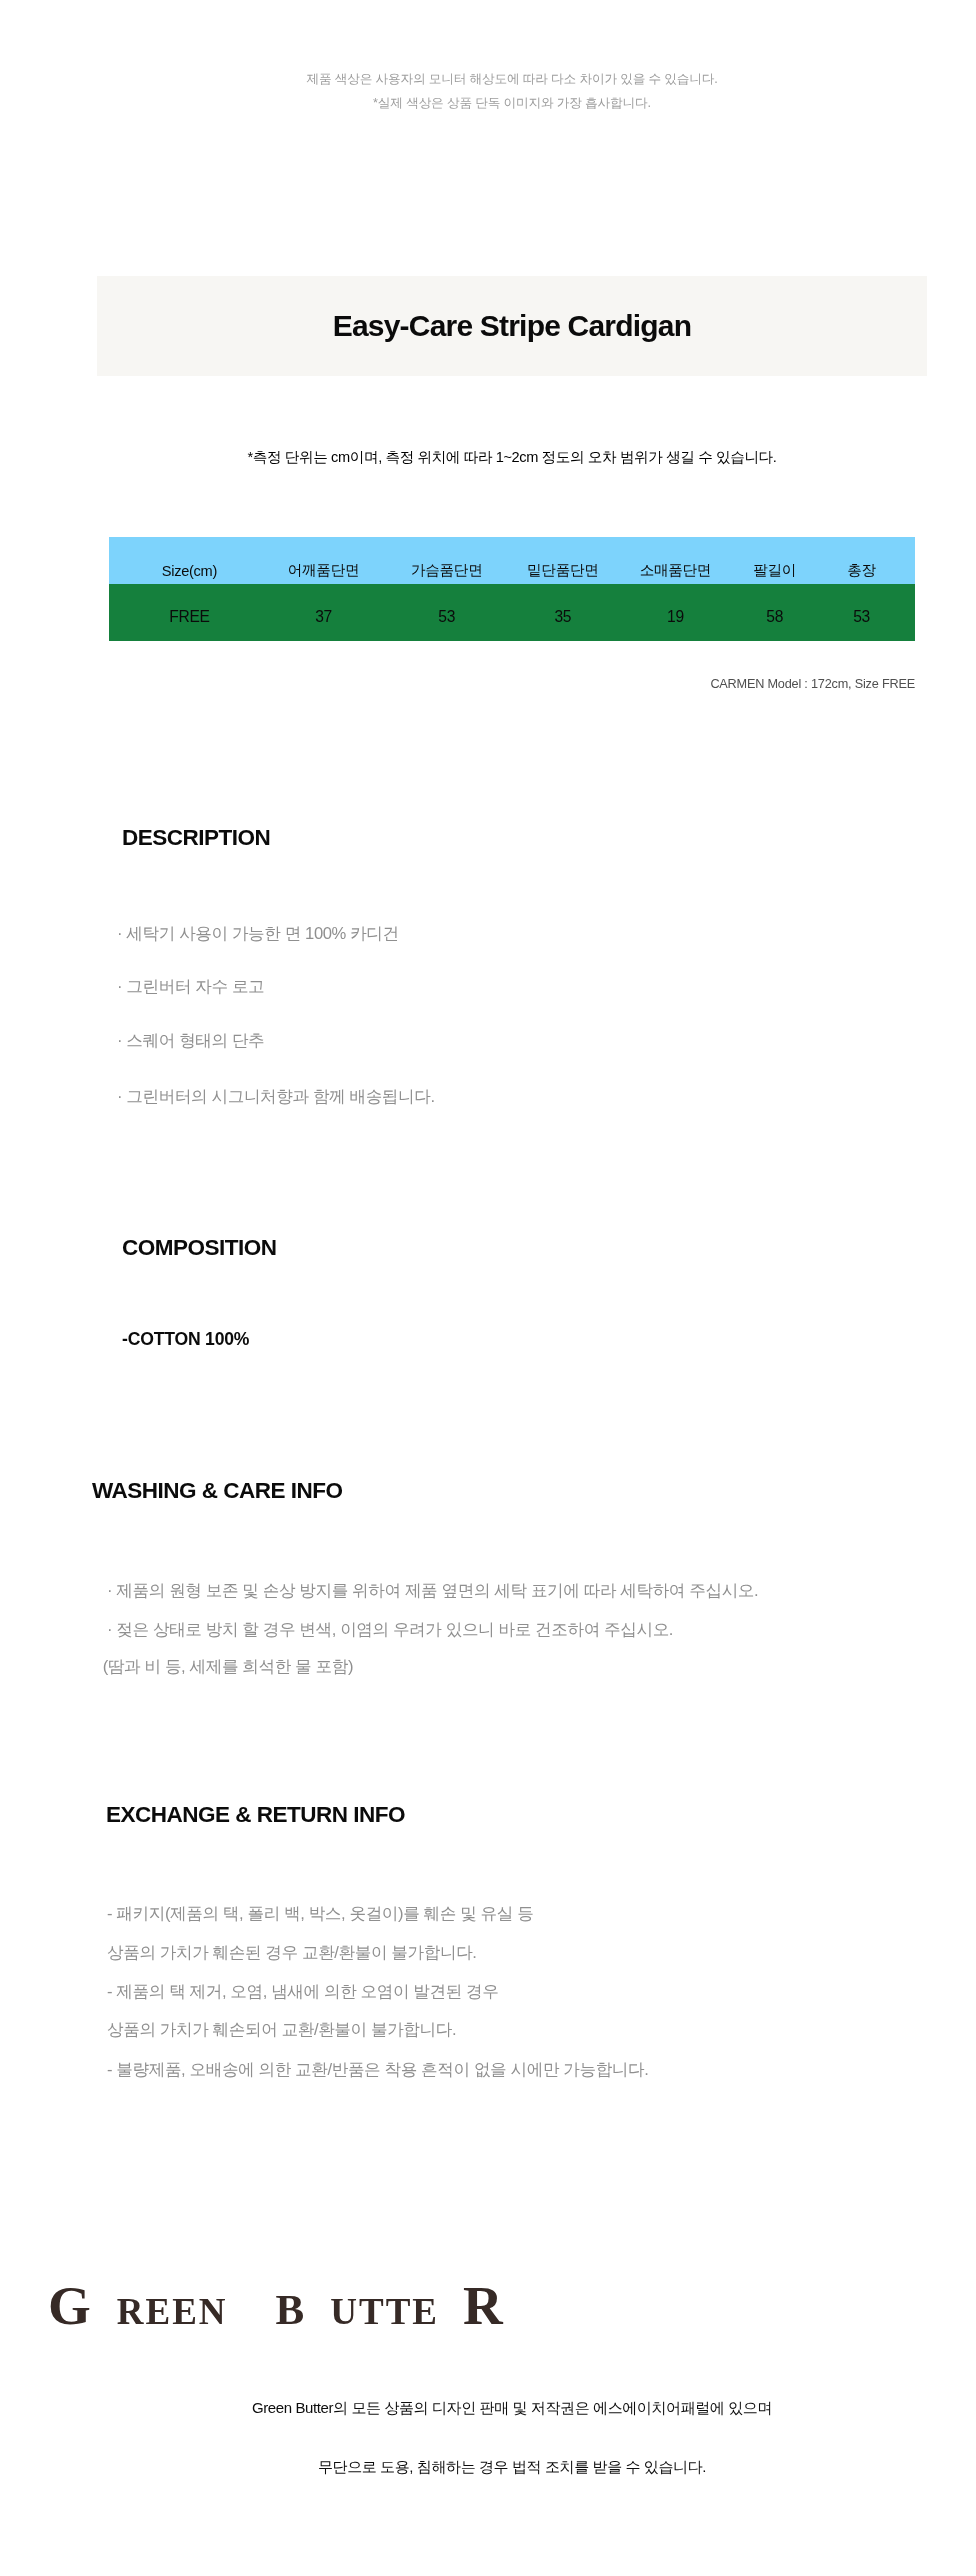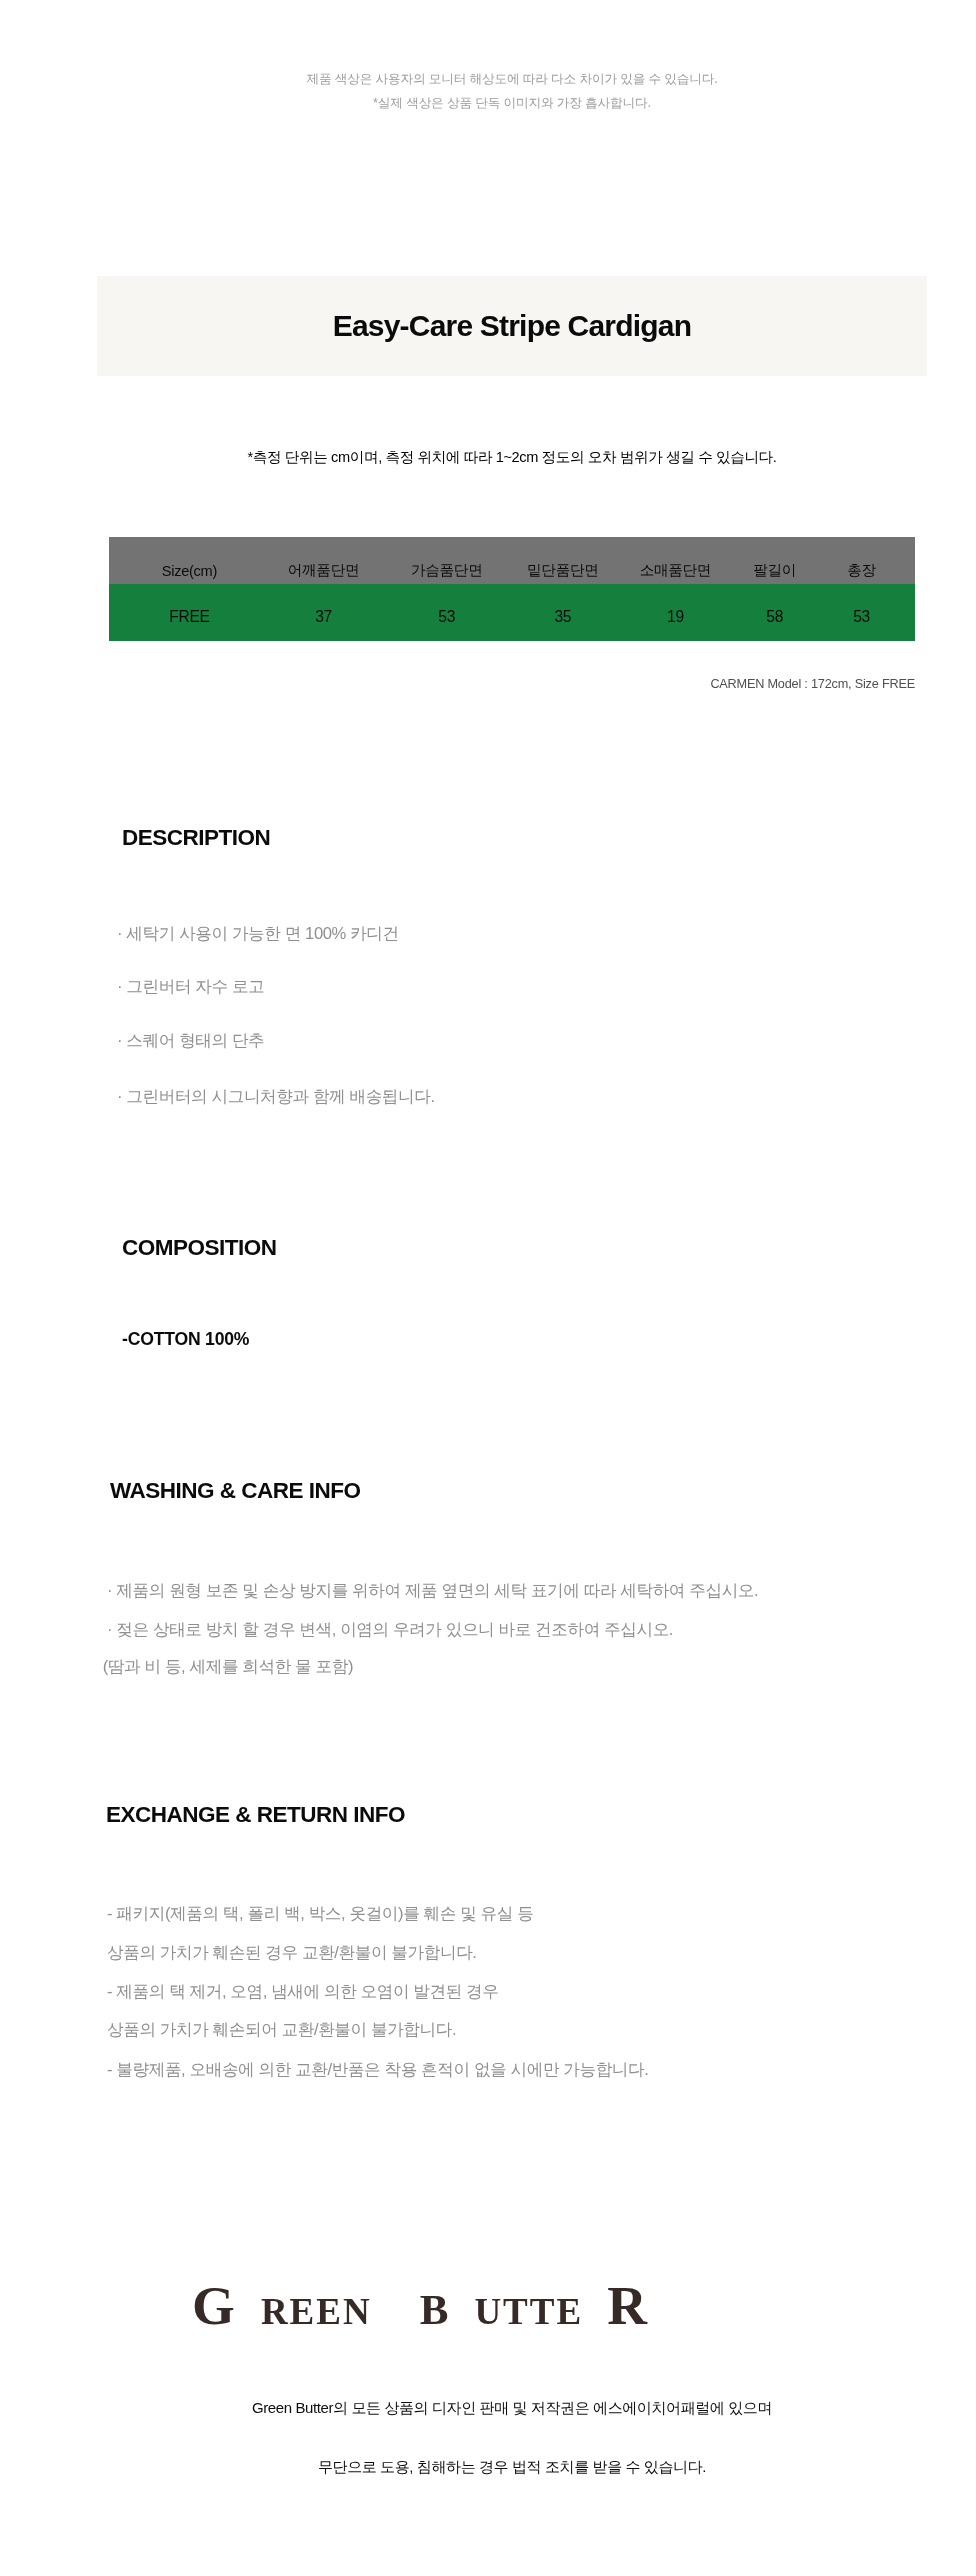--- a/index.html
+++ b/index.html
@@ -50,21 +50,21 @@
   
   .size-table {
     left:73px; top:501px; width:830px;
   }
   .size-row {
     display:grid;
     grid-template-columns:17.5% 16.8% 14.7% 15% 13.8% 11.6% 10.6%;
     width:100%;
   }
   .size-row.header {
-    background:#737373;
+    background:#7dd3fc;
     height:47px;
   }
   .size-row.values {
     background:#15803d;
     height:57px;
   }
   .size-cell {
     display:flex; align-items:center; justify-content:center;
     font-size:14.6px;
     color:#0b0b0b;
@@ -100,21 +100,20 @@
     left:86px; top:1293px;
     font-size:17.6px;
     font-weight:700;
     color:#0b0b0b;
     letter-spacing:-0.2px;
   }
 
   
   .brand-logo {
     left:0; top:2234px; width:793px;
-    text-align:center;
     font-family:"Liberation Serif","DejaVu Serif",serif;
     font-weight:700;
     color:#362a26;
     letter-spacing:2px;
     line-height:72px;
     height:72px;
   }
   .logo-big   { font-size:55px; }
   .logo-mid   { font-size:43px; }
   .logo-small { font-size:37px; }
@@ -176,21 +175,21 @@
 
   <div class="abs section-heading" style="left:86px; top:789px">DESCRIPTION</div>
   <div class="abs muted-line desc-item" style="top:887px">· 세탁기 사용이 가능한 면 100% 카디건</div>
   <div class="abs muted-line desc-item" style="top:940px">· 그린버터 자수 로고</div>
   <div class="abs muted-line desc-item" style="top:994px">· 스퀘어 형태의 단추</div>
   <div class="abs muted-line desc-item" style="top:1050px">· 그린버터의 시그니처향과 함께 배송됩니다.</div>
 
   <div class="abs section-heading" style="left:86px; top:1199px">COMPOSITION</div>
   <div class="abs cotton-line">-COTTON 100%</div>
 
-  <div class="abs section-heading" style="left:74px; top:1442px">WASHING &amp; CARE INFO</div>
+  <div class="abs section-heading" style="left:56px; top:1442px">WASHING &amp; CARE INFO</div>
   <div class="abs muted-line wash-item" style="top:1535px">· 제품의 원형 보존 및 손상 방지를 위하여 제품 옆면의 세탁 표기에 따라 세탁하여 주십시오.</div>
   <div class="abs muted-line wash-item" style="top:1574px">· 젖은 상태로 방치 할 경우 변색, 이염의 우려가 있으니 바로 건조하여 주십시오.</div>
   <div class="abs muted-line wash-item wash-indent" style="top:1611px">(땀과 비 등, 세제를 희석한 물 포함)</div>
 
   <div class="abs section-heading" style="left:70px; top:1766px">EXCHANGE &amp; RETURN INFO</div>
   <div class="abs muted-line exch-item" style="top:1858px">- 패키지(제품의 택, 폴리 백, 박스, 옷걸이)를 훼손 및 유실 등</div>
   <div class="abs muted-line exch-item" style="top:1897px">상품의 가치가 훼손된 경우 교환/환불이 불가합니다.</div>
   <div class="abs muted-line exch-item" style="top:1936px">- 제품의 택 제거, 오염, 냄새에 의한 오염이 발견된 경우</div>
   <div class="abs muted-line exch-item" style="top:1974px">상품의 가치가 훼손되어 교환/환불이 불가합니다.</div>
   <div class="abs muted-line exch-item" style="top:2014px">- 불량제품, 오배송에 의한 교환/반품은  착용 흔적이 없을 시에만 가능합니다.</div>

